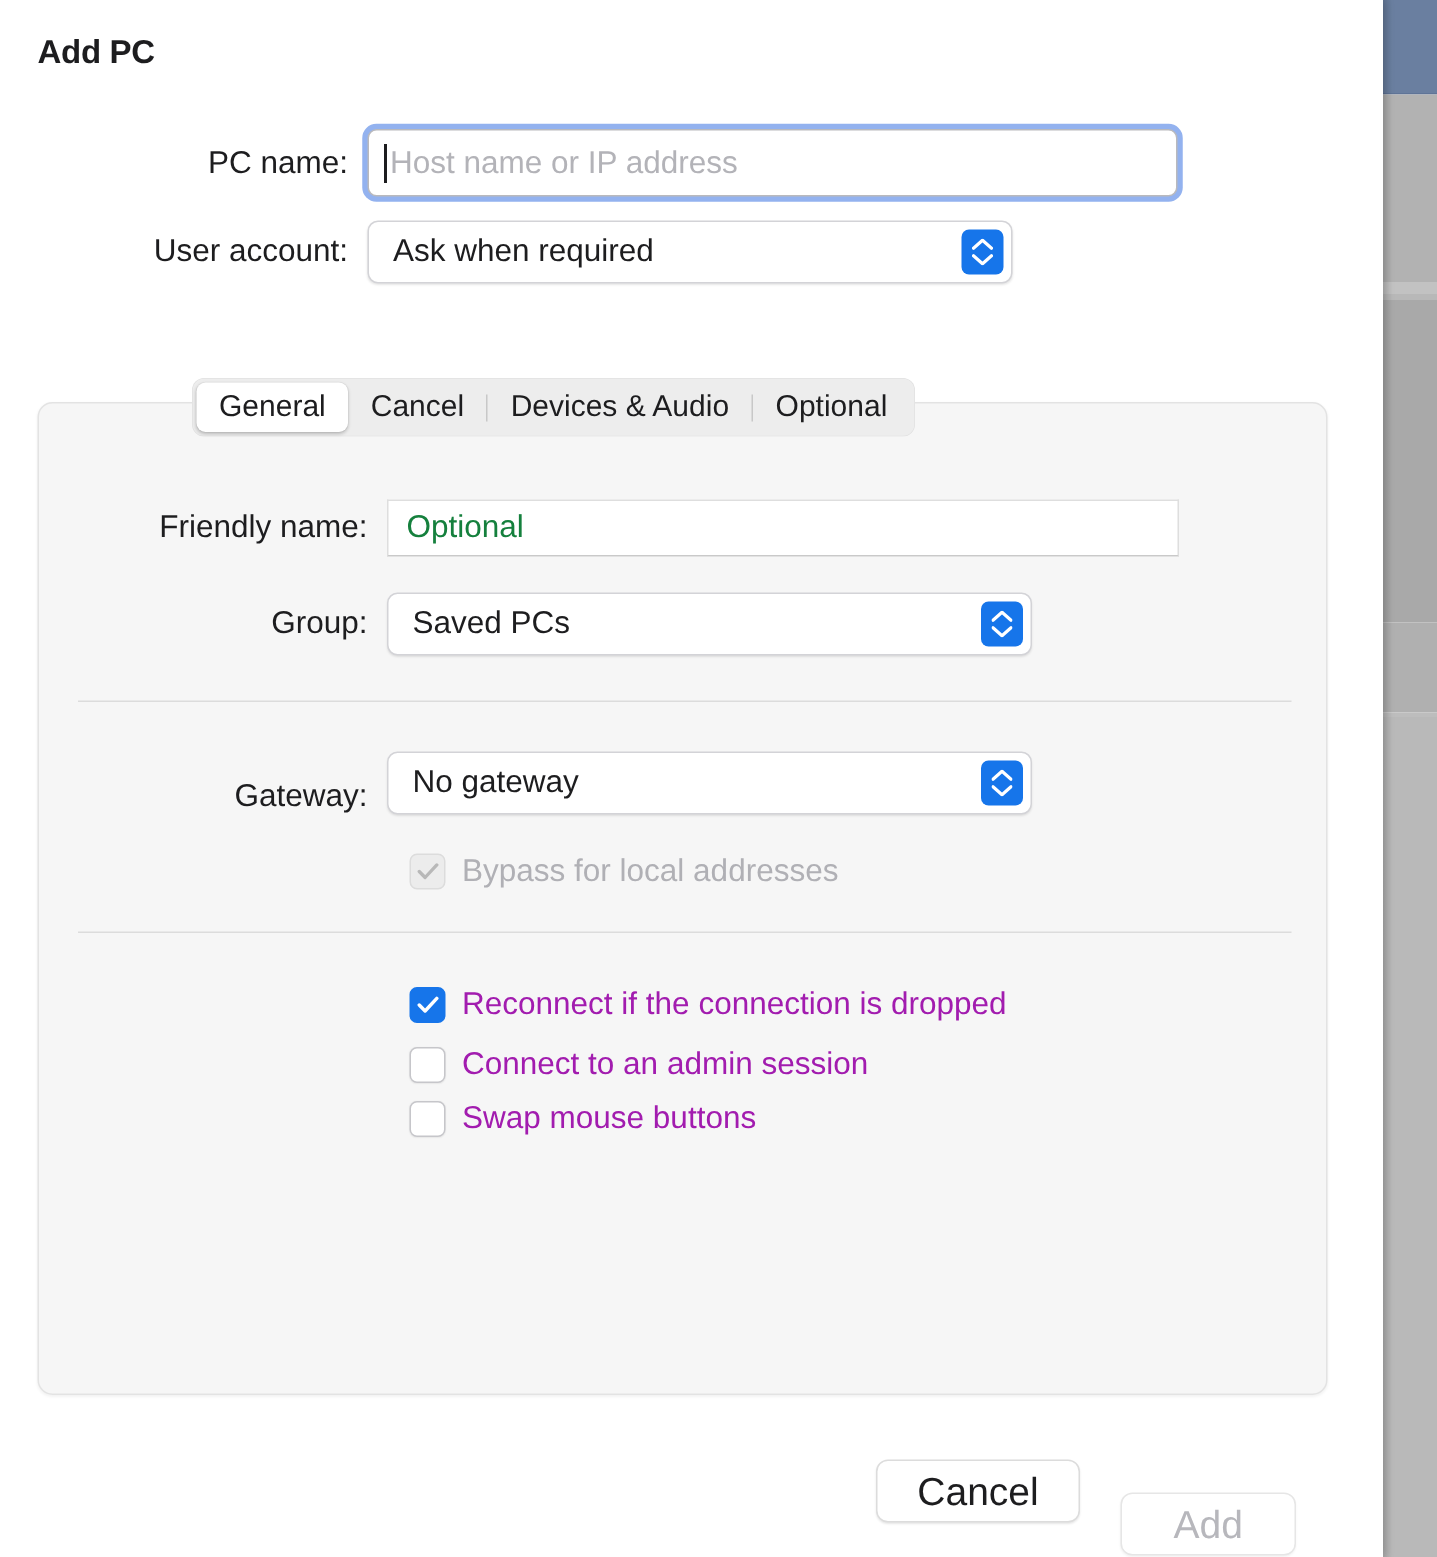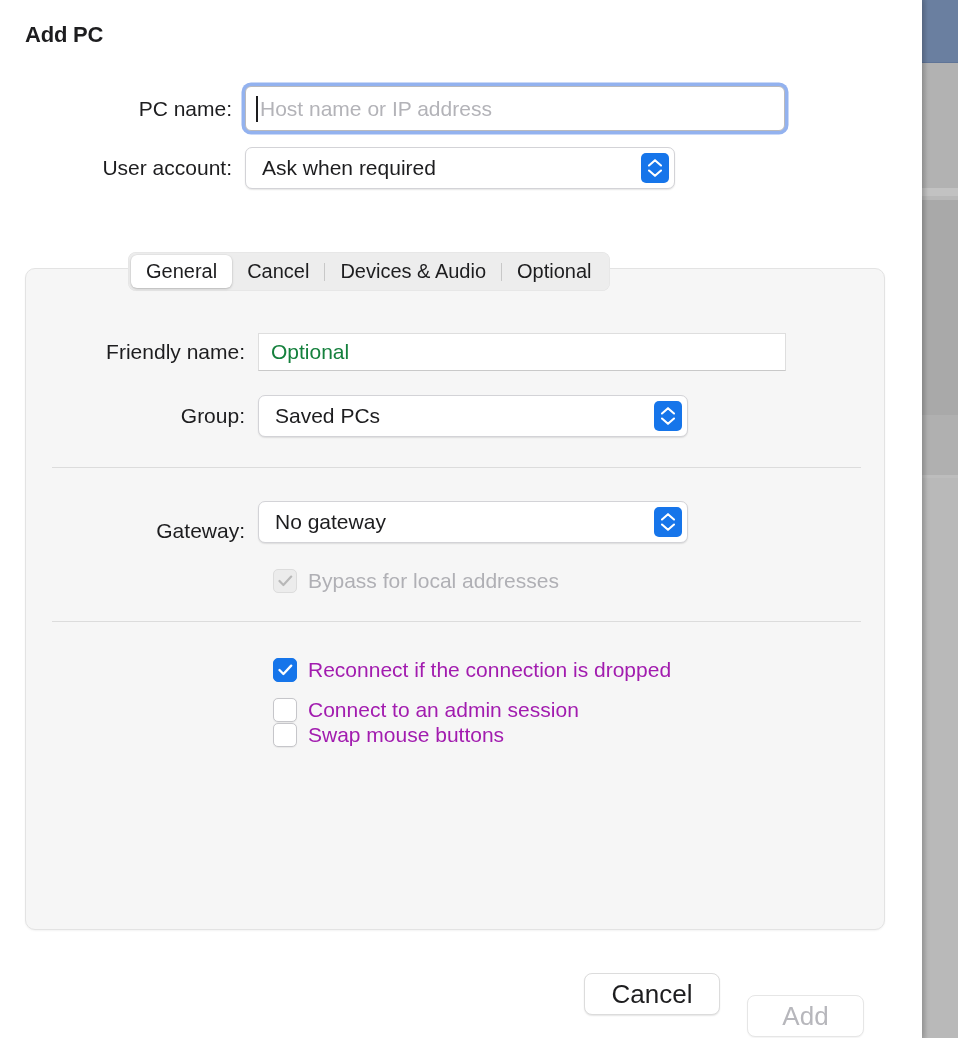--- a/index.html
+++ b/index.html
@@ -332,21 +332,21 @@
           </svg>
       </div>
       <div class="cbtext">Reconnect if the connection is dropped</div>
     </div>
 
     <div class="cbrow" style="left:247px; top:429px;">
       <div class="cb off"></div>
       <div class="cbtext">Connect to an admin session</div>
     </div>
 
-    <div class="cbrow" style="left:247px; top:454px;">
+    <div class="cbrow" style="left:247px; top:465px;">
       <div class="cb off"></div>
       <div class="cbtext">Swap mouse buttons</div>
     </div>
 
   </div>
 
   <div id="tabbar">
     <div class="tab selected">General</div>
     <div class="tab">Cancel</div>
     <div class="tabsep"></div>

